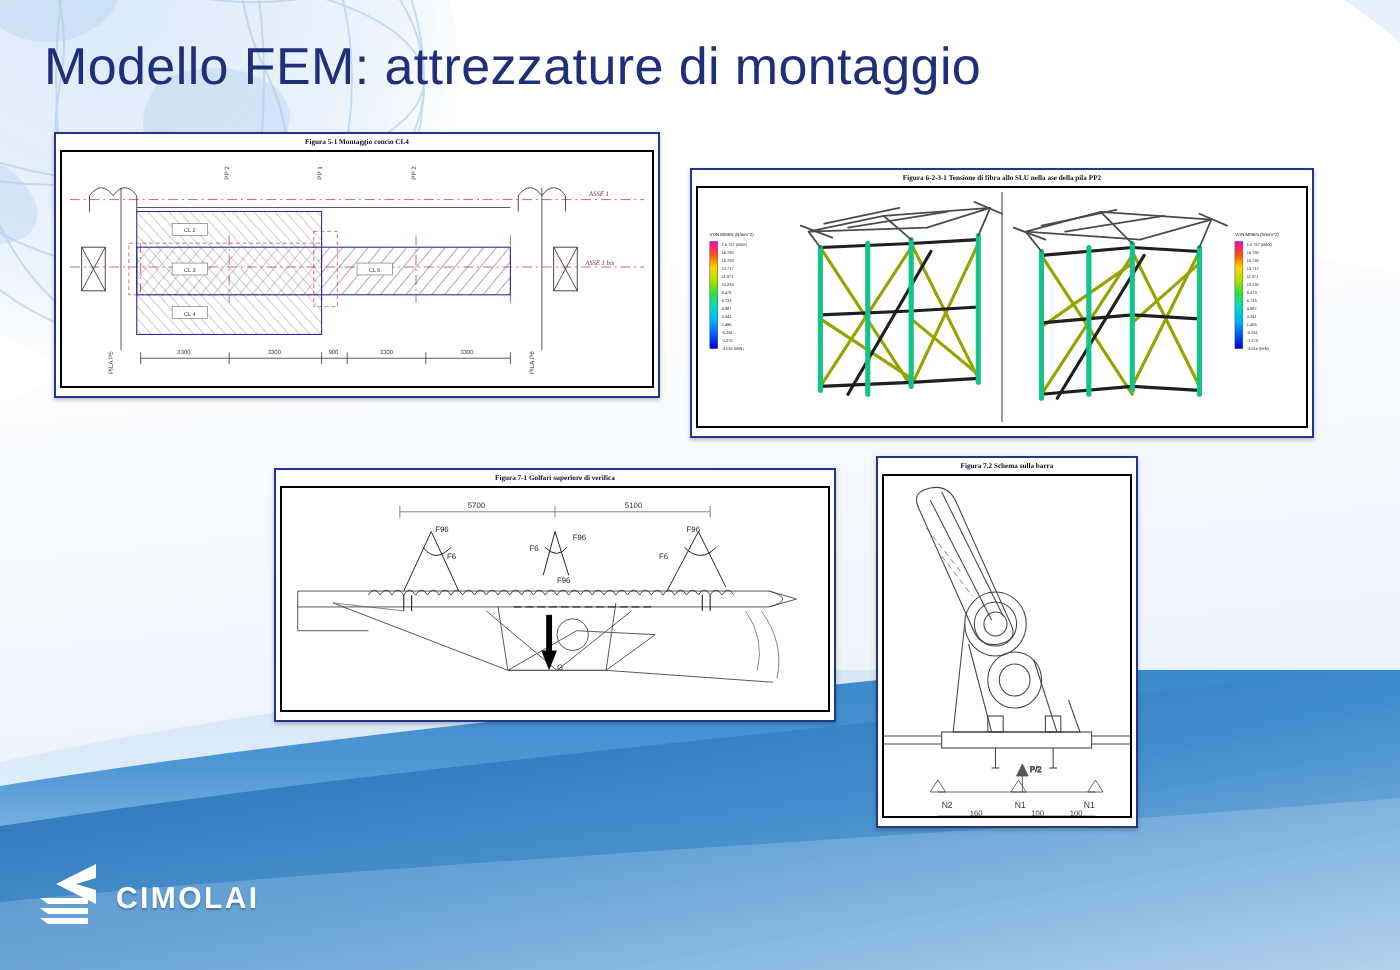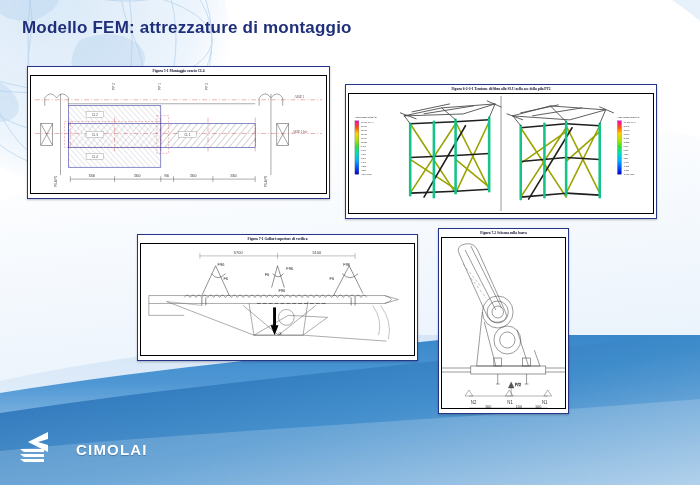--- a/index.html
+++ b/index.html
@@ -41,21 +41,21 @@
     background:linear-gradient(180deg, rgba(236,244,253,0) 0%, rgba(223,236,250,.85) 60%, rgba(209,228,248,.9) 100%);
     transform:rotate(-6deg);
   }
 
   
   .footer-wave{position:absolute;left:0;bottom:0;width:700px;height:150px;}
 
   
   .title{
     position:absolute;left:22px;top:18px;
-    font-size:17px;font-weight:bold;color:#1f2f7a;
+    font-size:26px;font-weight:normal;color:#1f2f7a;
     letter-spacing:.2px;white-space:nowrap;
   }
 
   
   .fig{
     position:absolute;background:#ffffff;
     border:1.3px solid #26348a;
     box-shadow:0 1px 2px rgba(0,0,0,.25);
     box-sizing:border-box;
     overflow:hidden;
@@ -74,21 +74,21 @@
   #fig2{left:345px;top:84px;width:312px;height:135px;padding:1px 2px 2px 2px;}
   #fig2 .fig-body{width:100%;height:121px;border:1px solid #000;}
   #fig3{left:137px;top:234px;width:281px;height:127px;padding:1px 2px 2px 2px;}
   #fig3 .fig-body{width:100%;height:113px;}
   #fig4{left:438px;top:228px;width:131px;height:186px;padding:1px 2px 2px 2px;}
   #fig4 .fig-body{width:100%;height:172px;}
 
   .fig svg{display:block;width:100%;height:100%;}
 
   
-  .logo{position:absolute;left:18px;bottom:18px;display:flex;align-items:center;gap:24px;}
+  .logo{position:absolute;left:18px;bottom:18px;display:flex;align-items:center;gap:6px;}
   .logo-mark{width:34px;height:36px;flex:0 0 auto;}
   .logo-text{
     color:#ffffff;font-size:15px;font-weight:bold;letter-spacing:1.2px;
     text-shadow:0 1px 1px rgba(0,40,90,.35);
   }
 </style>
 </head>
 <body>
 
 <div id="slide">

